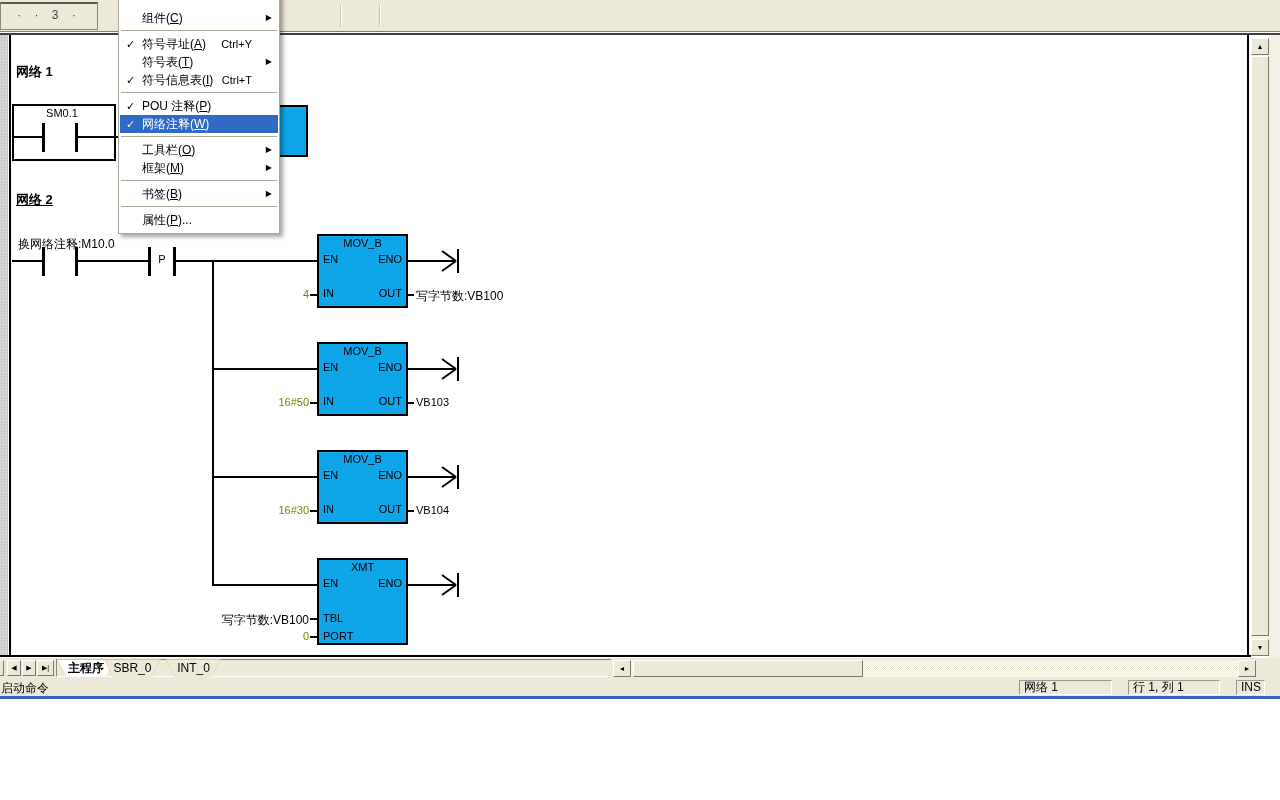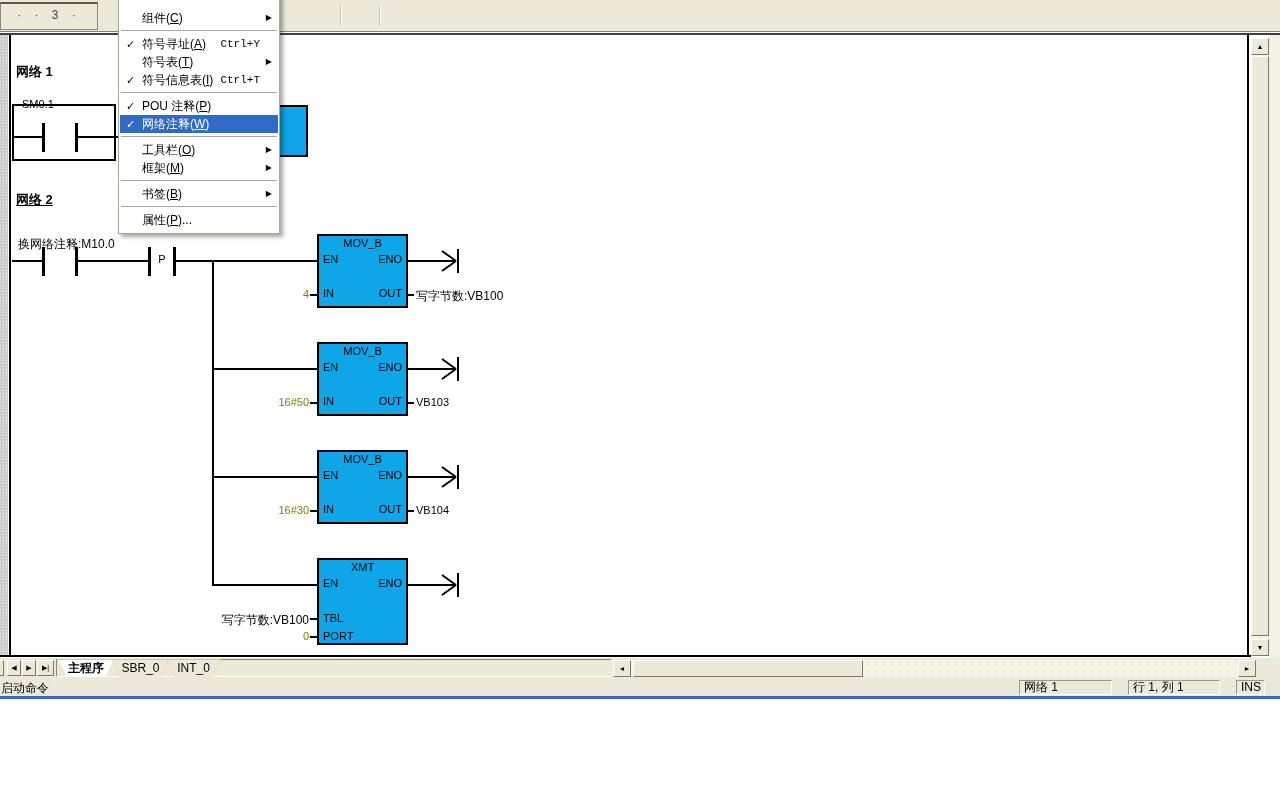--- a/index.html
+++ b/index.html
@@ -37,21 +37,21 @@
   .val{color:#808000;font-size:11px;text-align:right;}
   .valc{color:#000;font-size:12px;text-align:right;}
   .blocktitle{font-size:11px;text-align:center;}
   .arrow svg line{stroke:#000;stroke-width:2;}
 
   
   .menu{left:118px;top:-8px;width:162px;background:#fff;border:1px solid #aca899;
         box-shadow:3px 3px 4px rgba(0,0,0,.35);padding:16px 0 4px 0;box-sizing:border-box;z-index:100;}
   .mi{position:relative;height:18px;line-height:18px;font-size:12px;padding-left:22px;margin:0 1px;white-space:nowrap;}
   .mi .chk{position:absolute;left:6px;top:0;font-size:11px;}
-  .mi .sc{position:absolute;right:18px;top:0;font-size:11px;font-family:Liberation Mono, monospace;}
+  .mi .sc{position:absolute;right:26px;top:0;font-size:11px;font-family:Liberation Sans, sans-serif;}
   .mi .sub{position:absolute;right:6px;top:0;font-size:8px;}
   .mi.hl{background:#316AC5;color:#fff;}
   .msep{height:8px;position:relative;margin:0 2px;}
   .msep div{position:absolute;left:0;right:0;top:3px;height:1px;background:#aca899;}
 
   
   .tabbar{left:0;top:658px;width:1280px;height:20px;background:#ECE9D8;}
   .navbtn{top:660px;height:16px;background:#ECE9D8;border:1px solid;border-color:#fff #7a7866 #7a7866 #fff;
           box-sizing:border-box;font-size:7px;line-height:13px;text-align:center;color:#000;overflow:hidden;}
   .tabstrip{left:56px;top:659px;width:555px;height:18px;background:#ECE9D8;
@@ -90,21 +90,21 @@
 
   <div class="abs editor"></div>
   <div class="abs gutter"></div>
   <div class="abs rail"></div>
   <div class="abs editor-right"></div>
   <div class="abs right-strip"></div>
 
   <div class="abs netlabel" style="left:16px;top:63px;">网络 1</div>
 
   <div class="abs selbox" style="left:12px;top:104px;width:100px;height:53px;"></div>
-  <div class="abs ladtext" style="left:22px;top:98px;width:80px;">SM0.1</div>
+  <div class="abs ladtext" style="left:22px;top:107px;width:80px;text-align:center;">SM0.1</div>
   <div class="abs wire" style="left:12px;top:136px;width:30px;"></div>
   <div class="abs cbar" style="left:42px;top:123px;"></div>
   <div class="abs cbar" style="left:75px;top:123px;"></div>
   <div class="abs wire" style="left:78px;top:136px;width:162px;"></div>
   <div class="abs iblock" style="left:240px;top:105px;width:68px;height:52px;"></div>
 
   <div class="abs netlabel" style="left:16px;top:191px;text-decoration:underline;">网络 2</div>
 
   <div class="abs operand" style="left:18px;top:236px;">换网络注释:M10.0</div>
   <div class="abs wire" style="left:12px;top:260px;width:30px;"></div>
@@ -268,21 +268,21 @@
   <div class="abs navbtn" style="left:7px;width:14px;">
     <span>◀</span></div>
   <div class="abs navbtn" style="left:22px;width:14px;">
     <span>▶</span></div>
   <div class="abs navbtn" style="left:37px;width:17px;">
     <span>▶|</span></div>
   <div class="abs tabstrip"></div>
   <div class="abs tab active" style="left:57px;width:58px;">
     <div class="tin">主程序</div>
     </div>
-  <div class="abs tab" style="left:112px;width:57px;">
+  <div class="abs tab" style="left:104px;width:57px;">
     <div class="tin">SBR_0</div>
     </div>
   <div class="abs tab" style="left:166px;width:55px;">
     <div class="tin">INT_0</div>
     </div>
 
   <div class="abs track" style="left:613px;top:660px;width:643px;height:17px;"></div>
   <div class="abs sbtn" style="left:613px;top:660px;width:18px;height:17px;line-height:15px;">◄</div>
   <div class="abs thumb" style="left:633px;top:660px;width:230px;height:17px;"></div>
   <div class="abs sbtn" style="left:1238px;top:660px;width:18px;height:17px;line-height:15px;">►</div>

